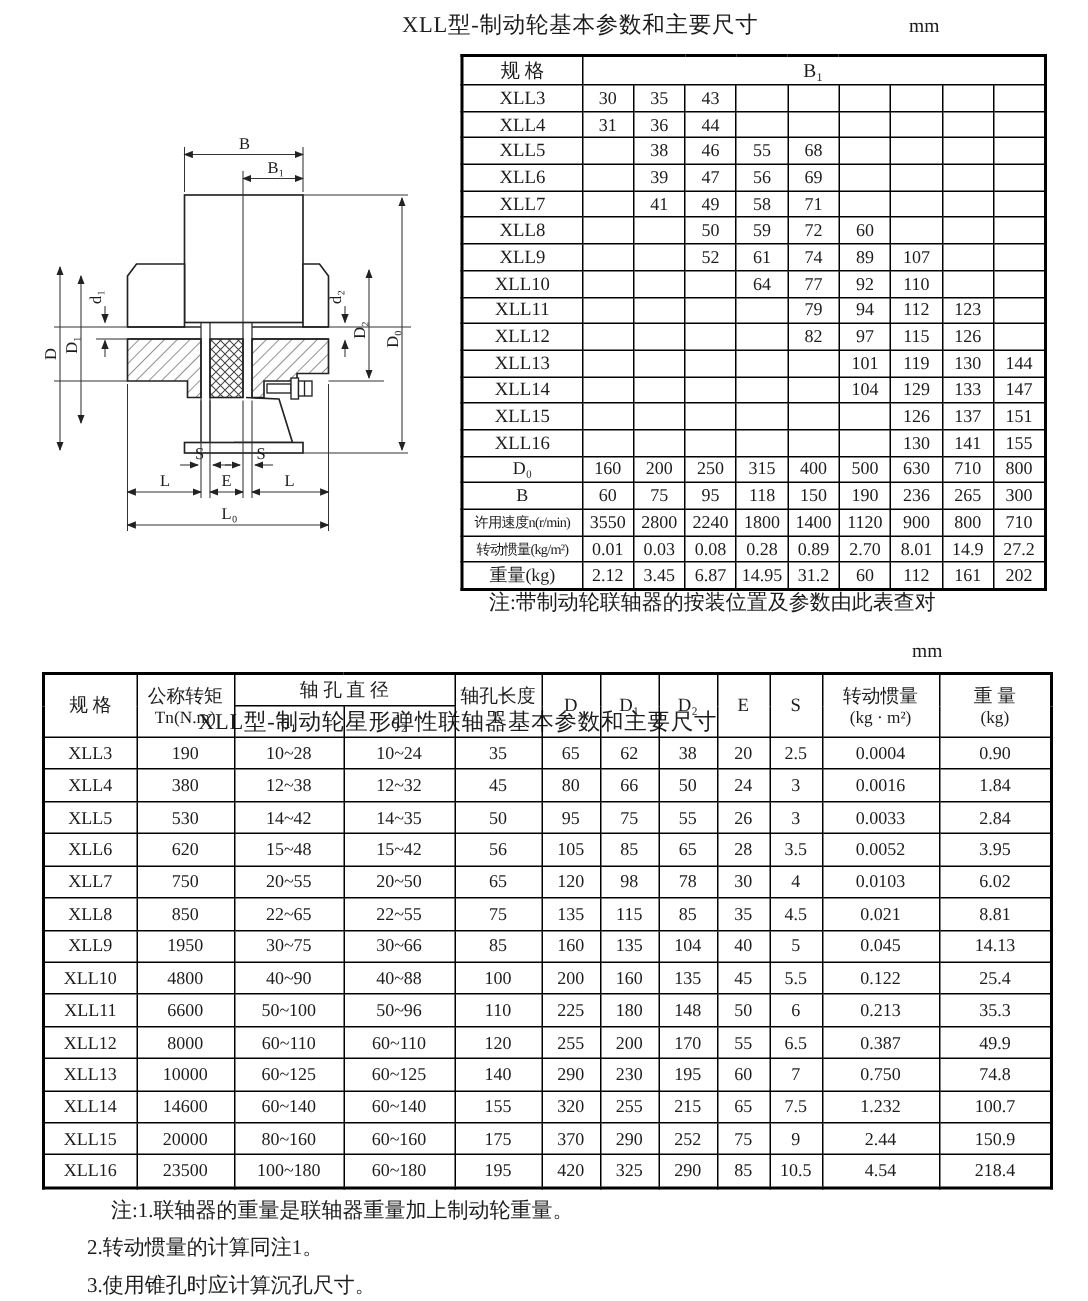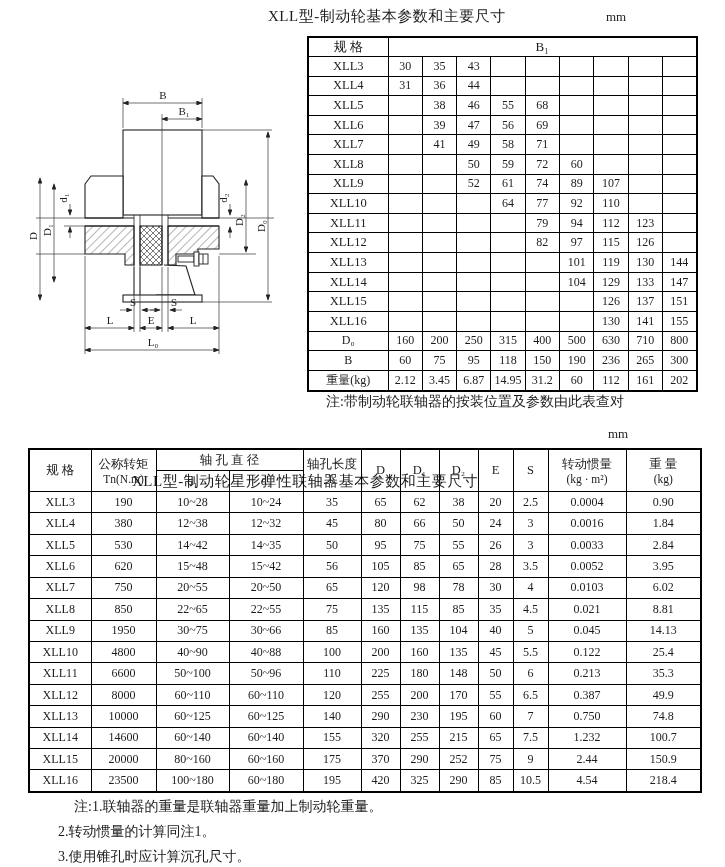--- a/index.html
+++ b/index.html
@@ -345,20 +345,44 @@
         <td class="rowlabel">B</td>
         <td>60</td>
         <td>75</td>
         <td>95</td>
         <td>118</td>
         <td>150</td>
         <td>190</td>
         <td>236</td>
         <td>265</td>
         <td>300</td>
+      </tr>
+      <tr>
+        <td class="rowlabel small">许用速度n(r/min)</td>
+        <td>3550</td>
+        <td>2800</td>
+        <td>2240</td>
+        <td>1800</td>
+        <td>1400</td>
+        <td>1120</td>
+        <td>900</td>
+        <td>800</td>
+        <td>710</td>
+      </tr>
+      <tr>
+        <td class="rowlabel small">转动惯量(kg/m²)</td>
+        <td>0.01</td>
+        <td>0.03</td>
+        <td>0.08</td>
+        <td>0.28</td>
+        <td>0.89</td>
+        <td>2.70</td>
+        <td>8.01</td>
+        <td>14.9</td>
+        <td>27.2</td>
       </tr>
       <tr>
         <td class="rowlabel">重量(kg)</td>
         <td>2.12</td>
         <td>3.45</td>
         <td>6.87</td>
         <td>14.95</td>
         <td>31.2</td>
         <td>60</td>
         <td>112</td>

